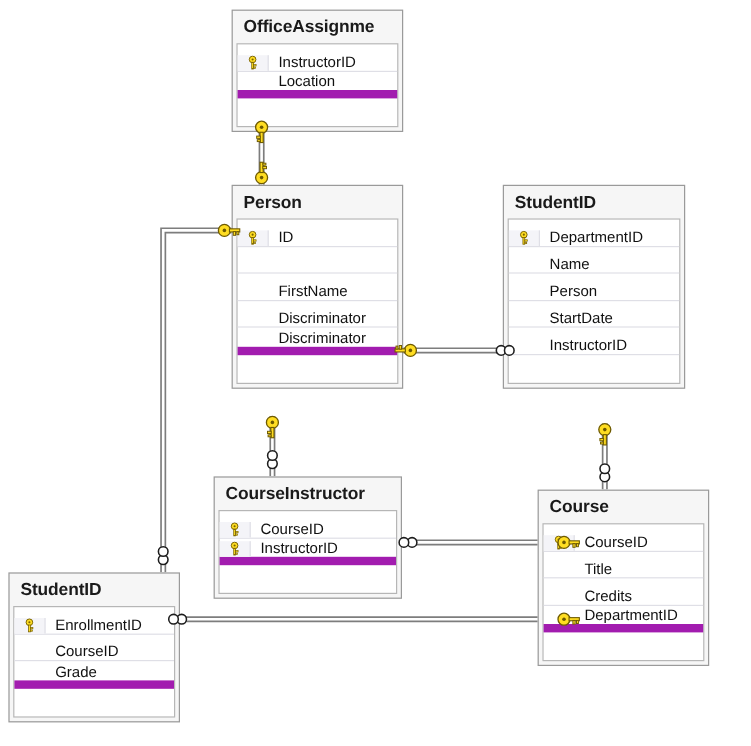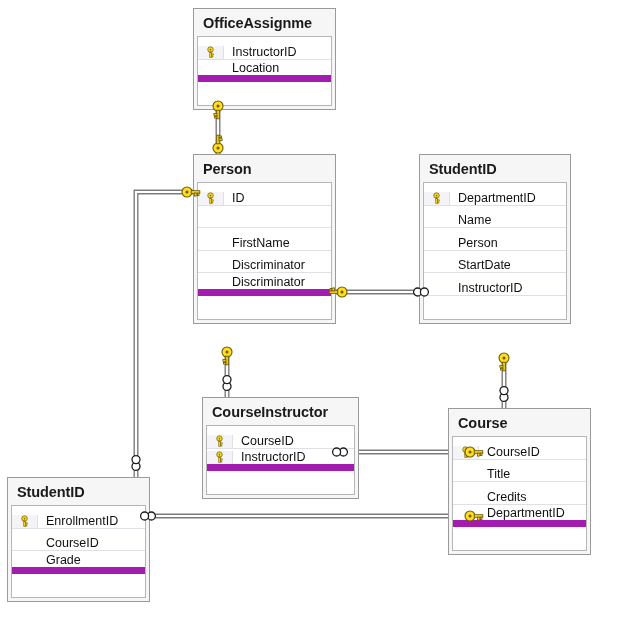--- a/index.html
+++ b/index.html
@@ -206,21 +206,21 @@
           <div class="row">
             <div class="keycell"></div>
             <div class="colname">InstructorID</div>
           </div>
           <div class="row filler">
             <div class="keycell"></div>
             <div class="colname"></div>
           </div>
         </div>
       </div>
-      <div class="entity" style="left: 202px; top: 397px; width: 157px;">
+      <div class="entity" style="left: 178px; top: 397px; width: 157px;">
         <div class="entity-title">CourseInstructor</div>
         <div class="grid">
           <div class="row">
             <div class="keycell">
               <svg width="13" height="13" viewBox="0 0 16 16" class="keyicon">
                 <circle cx="8" cy="4.4" r="3.4" fill="#ffdd22" stroke="#7a6400" stroke-width="1"></circle>
                 <circle cx="8" cy="4.4" r="1.1" fill="#7a6400"></circle>
                 <rect x="7.1" y="7.2" width="1.9" height="7.0" fill="#ffdd22" stroke="#7a6400" stroke-width="0.8"></rect>
                 <rect x="9.0" y="9.6" width="2.6" height="1.5" fill="#ffdd22" stroke="#7a6400" stroke-width="0.7"></rect>
                 <rect x="9.0" y="12.2" width="2.0" height="1.4" fill="#ffdd22" stroke="#7a6400" stroke-width="0.7"></rect>

